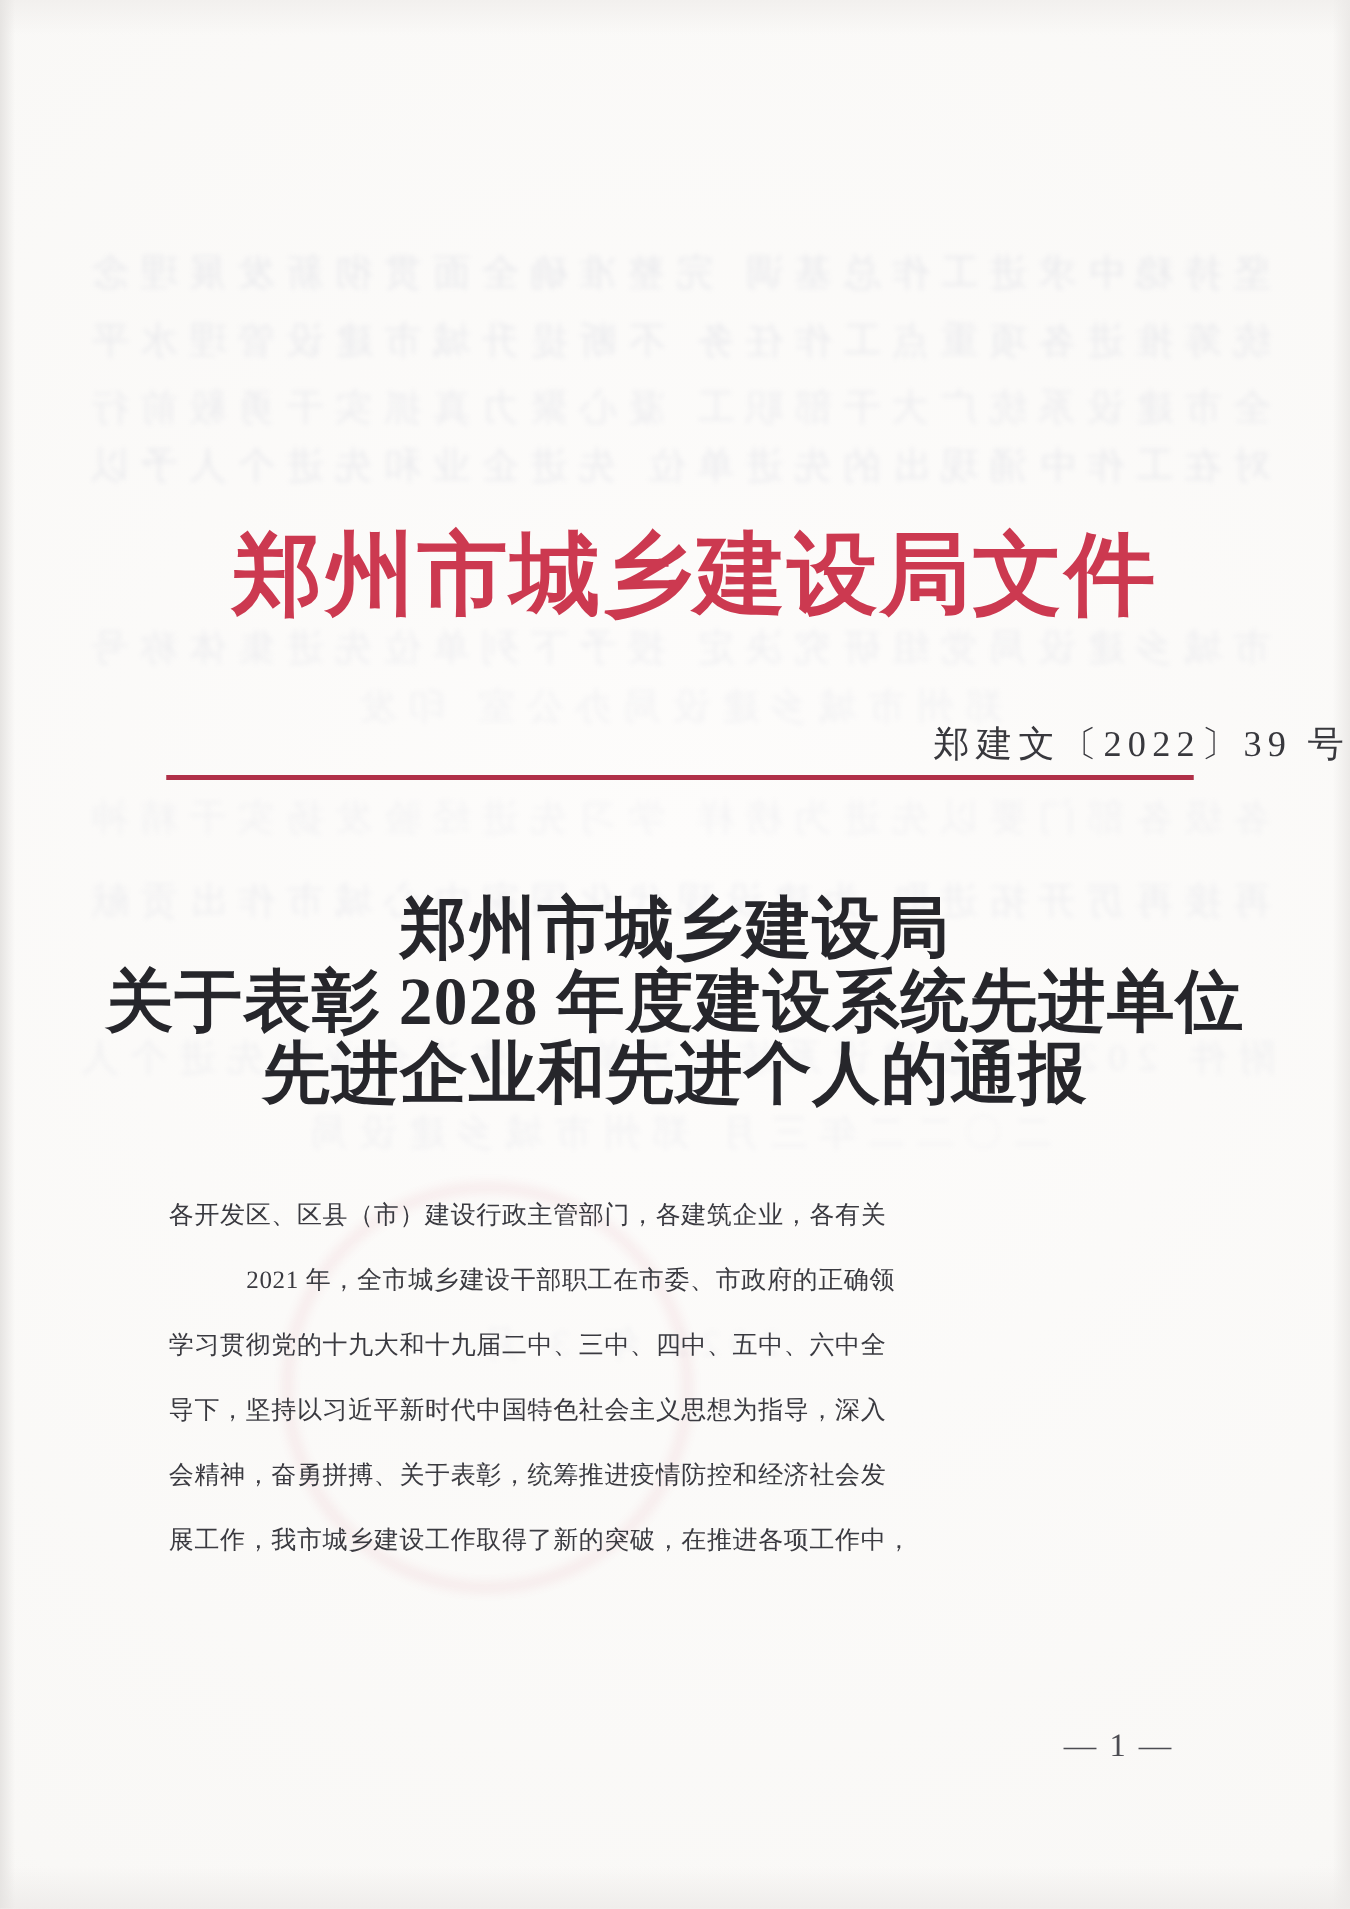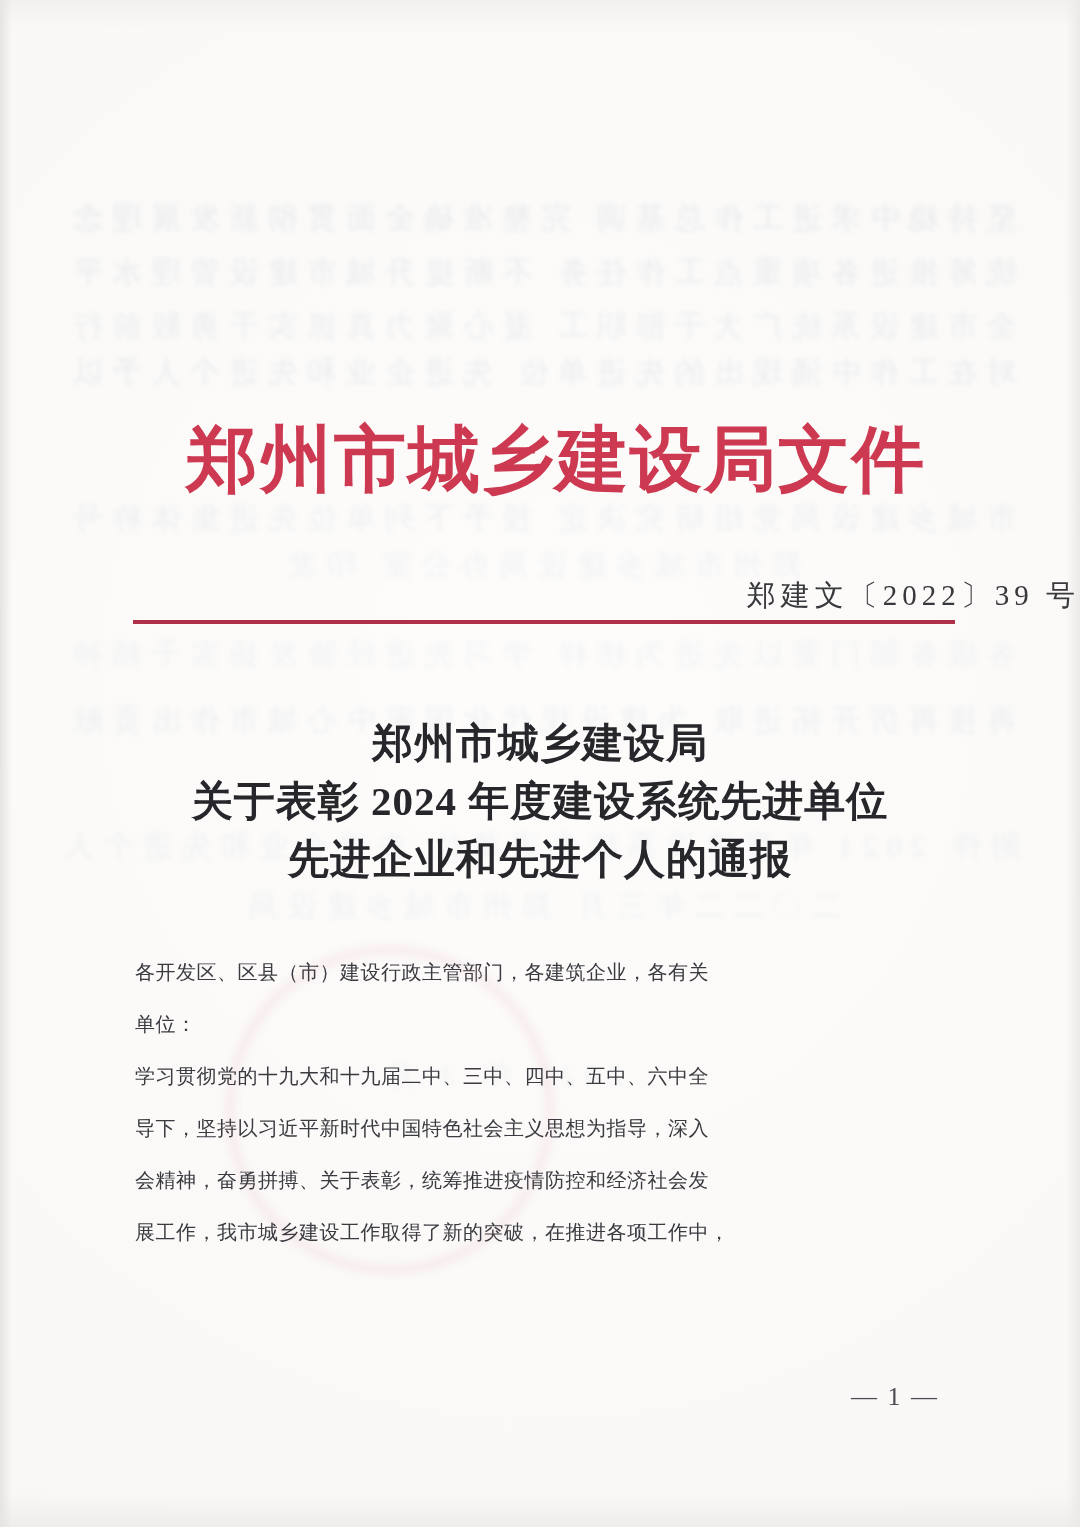--- a/index.html
+++ b/index.html
@@ -65,21 +65,21 @@
     position:absolute;top:620px;left:133px;width:822px;height:4px;
     background:var(--rule-red);
   }
 
   .title-block{
     position:absolute;top:714px;left:0;width:100%;
     text-align:center;color:var(--title-black);
     font-weight:bold;
   }
   .title-block .t-line{
-    font-size:41px;line-height:58px;letter-spacing:1px;
+    font-size:54px;line-height:58px;letter-spacing:1px;
   }
 
   .body-block{
     position:absolute;top:946px;left:135px;width:822px;
     color:var(--body-text);
     font-size:20px;line-height:52px;
     letter-spacing:.5px;
   }
   .body-block .line{white-space:nowrap;}
   .body-block .indent{text-indent:62px;}
@@ -113,27 +113,27 @@
   <div class="seal"></div>
 
   <h1 class="header-title">郑州市城乡建设局文件</h1>
 
   <div class="doc-number">郑建文〔2022〕39 号</div>
 
   <div class="red-rule"></div>
 
   <div class="title-block">
     <div class="t-line">郑州市城乡建设局</div>
-    <div class="t-line">关于表彰 2024 年度建设系统先进单位</div>
+    <div class="t-line">关于表彰 2028 年度建设系统先进单位</div>
     <div class="t-line">先进企业和先进个人的通报</div>
   </div>
 
   <div class="body-block">
     <div class="line">各开发区、区县（市）建设行政主管部门，各建筑企业，各有关</div>
-    <div class="line">单位：</div>
+    <div class="line indent">2021 年，全市城乡建设干部职工在市委、市政府的正确领</div>
     <div class="line">学习贯彻党的十九大和十九届二中、三中、四中、五中、六中全</div>
     <div class="line">导下，坚持以习近平新时代中国特色社会主义思想为指导，深入</div>
     <div class="line">会精神，奋勇拼搏、关于表彰，统筹推进疫情防控和经济社会发</div>
     <div class="line">展工作，我市城乡建设工作取得了新的突破，在推进各项工作中，</div>
   </div>
 
   <div class="page-number">— 1 —</div>
 
 </div>
 

